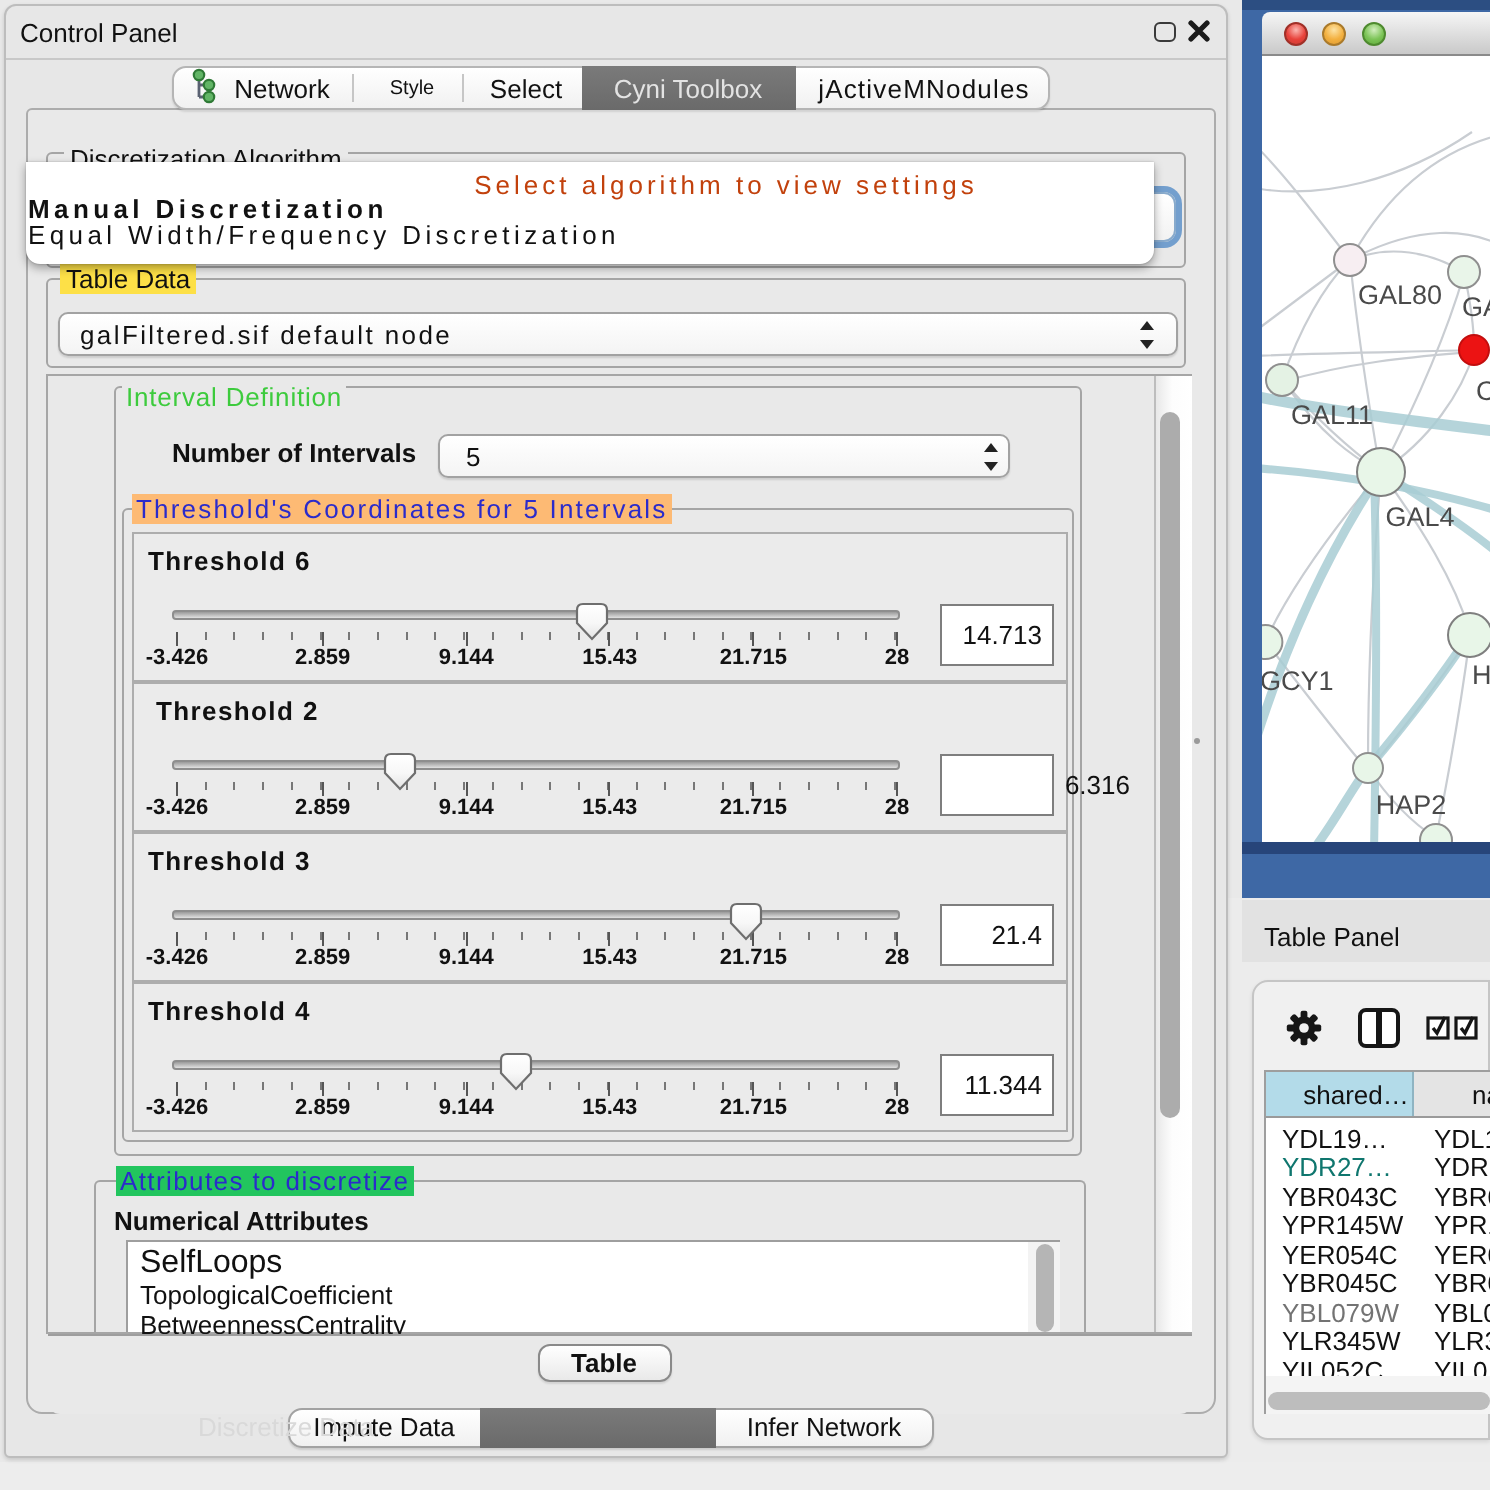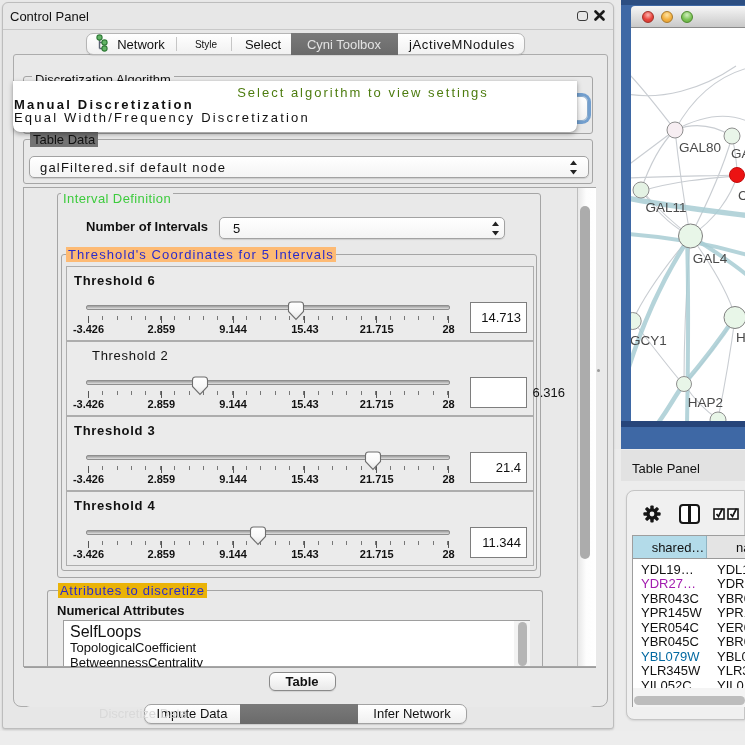--- a/index.html
+++ b/index.html
@@ -30,21 +30,21 @@
 <div class="abs" style="left:6px;top:37px;width:400px;text-align:center;font-size:10px;color:#111;white-space:nowrap;line-height:15px;">Style</div>
 <div class="abs" style="left:231px;top:37px;width:1px;height:14px;background:#C6C6C6;"></div>
 <div class="abs" style="left:63px;top:37px;width:400px;text-align:center;font-size:13px;color:#111;white-space:nowrap;line-height:15px;">Select</div>
 <div class="abs" style="left:291px;top:33px;width:107px;height:22px;background:linear-gradient(#7A7A7A,#6A6A6A);"></div>
 <div class="abs" style="left:144px;top:37px;width:400px;text-align:center;font-size:13px;color:#E3E3E3;white-space:nowrap;line-height:15px;">Cyni Toolbox</div>
 <div class="abs" style="left:262px;top:37px;width:400px;text-align:center;font-size:13px;color:#111;white-space:nowrap;line-height:15px;letter-spacing:0.6px;">jActiveMNodules</div>
 <div class="abs group" style="left:23px;top:76px;width:570px;height:58px;"></div>
 <div class="abs" style="left:32px;top:72px;font-size:13px;color:#111;white-space:nowrap;line-height:15px;background:#E9E9E9;padding:0 3px;">Discretization Algorithm</div>
 <div class="abs" style="left:30px;top:96px;width:558px;height:25px;background:linear-gradient(#FFFFFF,#F2F2F2);border:1px solid #88AACC;border-radius:6px;box-shadow:0 0 0 3px rgba(94,146,201,0.85);"></div>
 <div class="abs group" style="left:23px;top:139px;width:570px;height:45px;"></div>
-<div class="abs" style="left:30px;top:132px;font-size:13px;color:#111;white-space:nowrap;line-height:15px;background:#737373;padding:0 3px;">Table Data</div>
+<div class="abs" style="left:30px;top:132px;font-size:13px;color:#111;white-space:nowrap;line-height:15px;background:#fde047;padding:0 3px;">Table Data</div>
 <div class="abs combo" style="left:29px;top:156px;width:560px;height:22px;"></div>
 <div class="abs" style="left:40px;top:160px;font-size:13px;color:#111;white-space:nowrap;line-height:15px;letter-spacing:1.2px;">galFiltered.sif default node</div>
 <svg class="abs" style="left:569px;top:160px;" width="9" height="15" viewBox="0 0 9 15">
     <path d="M4.5,0.5 L8,5 L1,5 Z" fill="#222"></path>
     <path d="M4.5,14.5 L8,10 L1,10 Z" fill="#222"></path>
   </svg>
 <div class="abs" style="left:23px;top:187px;width:573px;height:480px;background:#E9E9E9;border:1px solid #A6A6A6;"></div>
 <div class="abs" style="left:577px;top:188px;width:19px;height:478px;background:linear-gradient(to right,#E8E8E8,#FDFDFD 45%,#FFFFFF);border-left:1px solid #BDBDBD;"></div>
 <div class="abs" style="left:580px;top:206px;width:10px;height:353px;background:#ACACAC;border-radius:5px;"></div>
 <div class="abs group" style="left:57px;top:193px;width:484px;height:385px;"></div>
@@ -80,21 +80,21 @@
         <stop offset="0" stop-color="#FFFFFF"></stop>
         <stop offset="0.55" stop-color="#F7F7F7"></stop>
         <stop offset="1" stop-color="#E4E4E4"></stop>
       </linearGradient>
     </defs>
 <path d="M4.5,1 L13.5,1 Q16.5,1 16.5,4 L16.5,10.5 L9,18.5 L1.5,10.5 L1.5,4 Q1.5,1 4.5,1 Z" fill="url(#thg0)" stroke="#6E6E6E" stroke-width="1.1"></path>
 </svg>
 <div class="abs" style="left:470px;top:302px;width:57px;height:31px;background:#FFFFFF;border:1px solid #7E7E7E;"></div>
 <div class="abs" style="left:521px;top:310px;font-size:13px;color:#111;white-space:nowrap;line-height:15px;transform:translateX(-100%);">14.713</div>
 <div class="abs" style="left:66px;top:341px;width:468px;height:75px;border:1px solid #ADADAD;background:#EBEBEB;"></div>
-<div class="abs" style="left:92px;top:348px;font-size:13px;color:#111;font-weight:normal;white-space:nowrap;line-height:15px;letter-spacing:0.7px;">Threshold 2</div>
+<div class="abs" style="left:78px;top:348px;font-size:13px;color:#111;font-weight:bold;white-space:nowrap;line-height:15px;letter-spacing:0.7px;">Threshold 2</div>
 <div class="abs" style="left:86px;top:341px;width:364px;height:5px;background:linear-gradient(#9B9B9B,#E0E0E0);border:1px solid #8E8E8E;border-radius:2px;margin-top:38.5px;"></div>
 <div class="abs" style="left:88px;top:391px;width:361px;height:4px;background:repeating-linear-gradient(to right,#777 0px,#777 1px,transparent 1px,transparent 14.36px);"></div>
 <div class="abs" style="left:88px;top:391px;width:1px;height:7px;background:#555;"></div>
 <div class="abs" style="left:160.8px;top:391px;width:1px;height:7px;background:#555;"></div>
 <div class="abs" style="left:232.6px;top:391px;width:1px;height:7px;background:#555;"></div>
 <div class="abs" style="left:304.4px;top:391px;width:1px;height:7px;background:#555;"></div>
 <div class="abs" style="left:376.2px;top:391px;width:1px;height:7px;background:#555;"></div>
 <div class="abs" style="left:448px;top:391px;width:1px;height:7px;background:#555;"></div>
 <div class="abs" style="left:-111.5px;top:398px;width:400px;text-align:center;font-size:11px;color:#111;font-weight:bold;white-space:nowrap;line-height:13px;">-3.426</div>
 <div class="abs" style="left:-38.69999999999999px;top:398px;width:400px;text-align:center;font-size:11px;color:#111;font-weight:bold;white-space:nowrap;line-height:13px;">2.859</div>
@@ -164,39 +164,39 @@
         <stop offset="0" stop-color="#FFFFFF"></stop>
         <stop offset="0.55" stop-color="#F7F7F7"></stop>
         <stop offset="1" stop-color="#E4E4E4"></stop>
       </linearGradient>
     </defs>
 <path d="M4.5,1 L13.5,1 Q16.5,1 16.5,4 L16.5,10.5 L9,18.5 L1.5,10.5 L1.5,4 Q1.5,1 4.5,1 Z" fill="url(#thg3)" stroke="#6E6E6E" stroke-width="1.1"></path>
 </svg>
 <div class="abs" style="left:470px;top:527px;width:57px;height:31px;background:#FFFFFF;border:1px solid #7E7E7E;"></div>
 <div class="abs" style="left:521px;top:535px;font-size:13px;color:#111;white-space:nowrap;line-height:15px;transform:translateX(-100%);">11.344</div>
 <div class="abs group" style="left:47px;top:590px;width:496px;height:80px;border-bottom:none;"></div>
-<div class="abs" style="left:58px;top:583px;font-size:13px;color:#2B2BCB;white-space:nowrap;line-height:15px;background:#eab308;padding:0 2px;letter-spacing:0.7px;">Attributes to discretize</div>
+<div class="abs" style="left:58px;top:583px;font-size:13px;color:#2B2BCB;white-space:nowrap;line-height:15px;background:#22c55e;padding:0 2px;letter-spacing:0.7px;">Attributes to discretize</div>
 <div class="abs" style="left:57px;top:603px;font-size:13px;color:#111;font-weight:bold;white-space:nowrap;line-height:15px;">Numerical Attributes</div>
 <div class="abs" style="left:63px;top:620px;width:467px;height:46px;background:#FFFFFF;border:1px solid #9E9E9E;border-bottom:none;overflow:hidden;"></div>
 <div class="abs" style="left:70px;top:624px;font-size:16px;color:#111;white-space:nowrap;line-height:15px;">SelfLoops</div>
 <div class="abs" style="left:70px;top:639.5px;font-size:13px;color:#111;white-space:nowrap;line-height:15px;">TopologicalCoefficient</div>
 <div class="abs" style="left:70px;top:654.5px;font-size:13px;color:#111;white-space:nowrap;line-height:15px;">BetweennessCentrality</div>
 <div class="abs" style="left:514px;top:621px;width:16px;height:45px;background:#F3F3F3;"></div>
 <div class="abs" style="left:518px;top:622px;width:9px;height:44px;background:#B5B5B5;border-radius:4.5px;"></div>
 <div class="abs" style="left:24px;top:667px;width:572px;height:40px;background:#E9E9E9;border-top:1px solid #9E9E9E;border-radius:0 0 6px 6px;"></div>
 <div class="abs" style="left:269px;top:672px;width:67px;height:19px;background:linear-gradient(#FFFFFF,#E9E9E9);border:1px solid #8A8A8A;border-radius:6px;box-shadow:0 1px 1px rgba(0,0,0,0.1);"></div>
 <div class="abs" style="left:102px;top:674px;width:400px;text-align:center;font-size:13px;color:#111;font-weight:bold;white-space:nowrap;line-height:15px;">Table</div>
 <div class="abs" style="left:144px;top:704px;width:323px;height:20px;background:linear-gradient(#FFFFFF,#F0F0F0);border:1px solid #A2A2A2;border-radius:7px;box-shadow:0 1px 1px rgba(0,0,0,0.12);"></div>
 <div class="abs" style="left:240px;top:704px;width:118px;height:20px;background:linear-gradient(#7A7A7A,#6A6A6A);"></div>
 <div class="abs" style="left:-8px;top:706px;width:400px;text-align:center;font-size:13px;color:#111;white-space:nowrap;line-height:15px;">Impute Data</div>
 <div class="abs" style="left:99px;top:706px;width:400px;text-align:left;font-size:13px;color:#D9D9D9;white-space:nowrap;line-height:15px;">Discretize Data</div>
 <div class="abs" style="left:212px;top:706px;width:400px;text-align:center;font-size:13px;color:#111;white-space:nowrap;line-height:15px;">Infer Network</div>
 <div class="abs" style="left:597px;top:369px;width:3px;height:3px;border-radius:50%;background:#9A9A9A;"></div>
 <div class="abs" style="left:13px;top:81px;width:564px;height:51px;background:#FFFFFF;border-radius:0 0 7px 7px;box-shadow:0 2px 5px rgba(0,0,0,0.35),0 0 1px rgba(0,0,0,0.25);z-index:40;"></div>
-<div class="abs" style="left:163px;top:85px;width:400px;text-align:center;font-size:13px;color:#4d7c0f;white-space:nowrap;line-height:15px;z-index:41;letter-spacing:2.0px;">Select algorithm to view settings</div>
+<div class="abs" style="left:163px;top:85px;width:400px;text-align:center;font-size:13px;color:#c2410c;white-space:nowrap;line-height:15px;z-index:41;letter-spacing:2.0px;">Select algorithm to view settings</div>
 <div class="abs" style="left:14px;top:96.5px;font-size:13px;color:#111;font-weight:bold;white-space:nowrap;line-height:15px;z-index:41;letter-spacing:2.2px;">Manual Discretization</div>
 <div class="abs" style="left:14px;top:110px;font-size:13px;color:#111;white-space:nowrap;line-height:15px;z-index:41;letter-spacing:2.2px;">Equal Width/Frequency Discretization</div>
 <div class="abs" style="left:621px;top:0px;width:124px;height:449px;background:#3E68A5;"></div>
 <div class="abs" style="left:621px;top:0px;width:124px;height:5px;background:#2C4E82;"></div>
 <div class="abs" style="left:621px;top:421px;width:124px;height:6px;background:#27457A;"></div>
 <div class="abs" style="left:631px;top:6px;width:114px;height:22px;background:linear-gradient(#F6F6F6,#C9C9C9);border-bottom:1px solid #8A8A8A;border-radius:4px 0 0 0;"></div>
 <div class="abs" style="left:642px;top:11px;width:12px;height:12px;border-radius:50%;background:radial-gradient(circle at 50% 30%,#FBB6B0 0%,#E8423B 55%,#C93B31 100%);border:1px solid #A03028;"></div>
 <div class="abs" style="left:661px;top:11px;width:12px;height:12px;border-radius:50%;background:radial-gradient(circle at 50% 30%,#FDE3A4 0%,#F3B03F 55%,#DD9A33 100%);border:1px solid #AA7A2B;"></div>
 <div class="abs" style="left:680.5px;top:11px;width:12px;height:12px;border-radius:50%;background:radial-gradient(circle at 50% 30%,#D2EEBE 0%,#7CC457 55%,#5FA93A 100%);border:1px solid #4E8A2F;"></div>
 <div class="abs" style="left:631px;top:28px;width:114px;height:393px;background:#FFFFFF;"></div>
@@ -287,29 +287,29 @@
 <path d="M3.5,7 L5.5,9.5 L9.5,1.5" fill="none" stroke="#161616" stroke-width="1.7"></path>
 </svg>
 <div class="abs" style="left:632px;top:535px;width:113px;height:172px;background:#FFFFFF;border:1px solid #9E9E9E;border-right:none;"></div>
 <div class="abs" style="left:633px;top:536px;width:74px;height:22px;background:#B3DBE9;border-right:1px solid #8FB4C2;"></div>
 <div class="abs" style="left:707px;top:536px;width:38px;height:22px;background:#E4E4E4;"></div>
 <div class="abs" style="left:633px;top:558px;width:112px;height:1px;background:#9A9A9A;"></div>
 <div class="abs" style="left:478px;top:540px;width:400px;text-align:center;font-size:13px;color:#111;white-space:nowrap;line-height:15px;">shared…</div>
 <div class="abs" style="left:736px;top:540px;font-size:13px;color:#111;white-space:nowrap;line-height:15px;">name</div>
 <div class="abs" style="left:641px;top:561.5px;font-size:13px;color:#111;white-space:nowrap;line-height:15px;">YDL19…</div>
 <div class="abs" style="left:717px;top:561.5px;font-size:13px;color:#111;white-space:nowrap;line-height:15px;">YDL1</div>
-<div class="abs" style="left:641px;top:576px;font-size:13px;color:#a21caf;white-space:nowrap;line-height:15px;">YDR27…</div>
+<div class="abs" style="left:641px;top:576px;font-size:13px;color:#0f766e;white-space:nowrap;line-height:15px;">YDR27…</div>
 <div class="abs" style="left:717px;top:576px;font-size:13px;color:#111;white-space:nowrap;line-height:15px;">YDR2</div>
 <div class="abs" style="left:641px;top:590.5px;font-size:13px;color:#111;white-space:nowrap;line-height:15px;">YBR043C</div>
 <div class="abs" style="left:717px;top:590.5px;font-size:13px;color:#111;white-space:nowrap;line-height:15px;">YBR0</div>
 <div class="abs" style="left:641px;top:605px;font-size:13px;color:#111;white-space:nowrap;line-height:15px;">YPR145W</div>
 <div class="abs" style="left:717px;top:605px;font-size:13px;color:#111;white-space:nowrap;line-height:15px;">YPR1</div>
 <div class="abs" style="left:641px;top:619.5px;font-size:13px;color:#111;white-space:nowrap;line-height:15px;">YER054C</div>
 <div class="abs" style="left:717px;top:619.5px;font-size:13px;color:#111;white-space:nowrap;line-height:15px;">YER0</div>
 <div class="abs" style="left:641px;top:634px;font-size:13px;color:#111;white-space:nowrap;line-height:15px;">YBR045C</div>
 <div class="abs" style="left:717px;top:634px;font-size:13px;color:#111;white-space:nowrap;line-height:15px;">YBR0</div>
-<div class="abs" style="left:641px;top:648.5px;font-size:13px;color:#0369a1;white-space:nowrap;line-height:15px;">YBL079W</div>
+<div class="abs" style="left:641px;top:648.5px;font-size:13px;color:#737373;white-space:nowrap;line-height:15px;">YBL079W</div>
 <div class="abs" style="left:717px;top:648.5px;font-size:13px;color:#111;white-space:nowrap;line-height:15px;">YBL0</div>
 <div class="abs" style="left:641px;top:663px;font-size:13px;color:#111;white-space:nowrap;line-height:15px;">YLR345W</div>
 <div class="abs" style="left:717px;top:663px;font-size:13px;color:#111;white-space:nowrap;line-height:15px;">YLR3</div>
 <div class="abs" style="left:641px;top:677.5px;font-size:13px;color:#111;white-space:nowrap;line-height:15px;">YIL052C</div>
 <div class="abs" style="left:717px;top:677.5px;font-size:13px;color:#111;white-space:nowrap;line-height:15px;">YIL0</div>
 <div class="abs" style="left:633px;top:688px;width:112px;height:19px;background:#F4F4F4;"></div>
 <div class="abs" style="left:634px;top:696px;width:111px;height:9px;background:#BDBDBD;border-radius:4.5px;"></div>
 </body></html>

